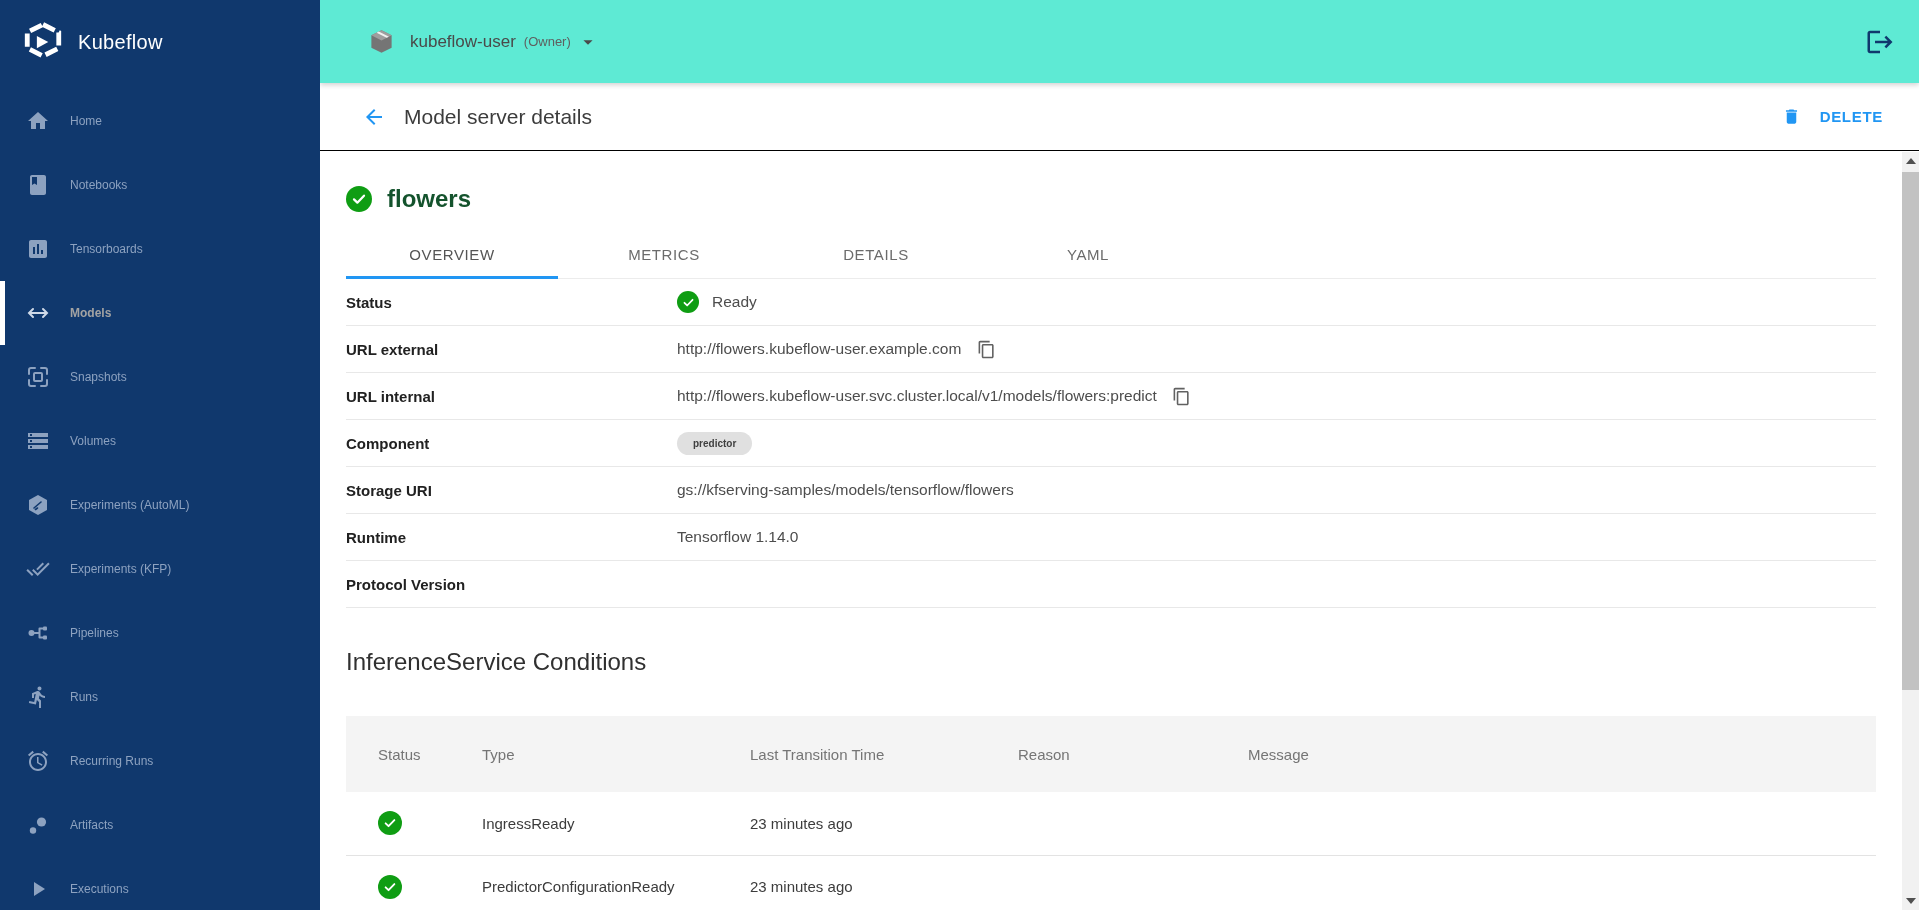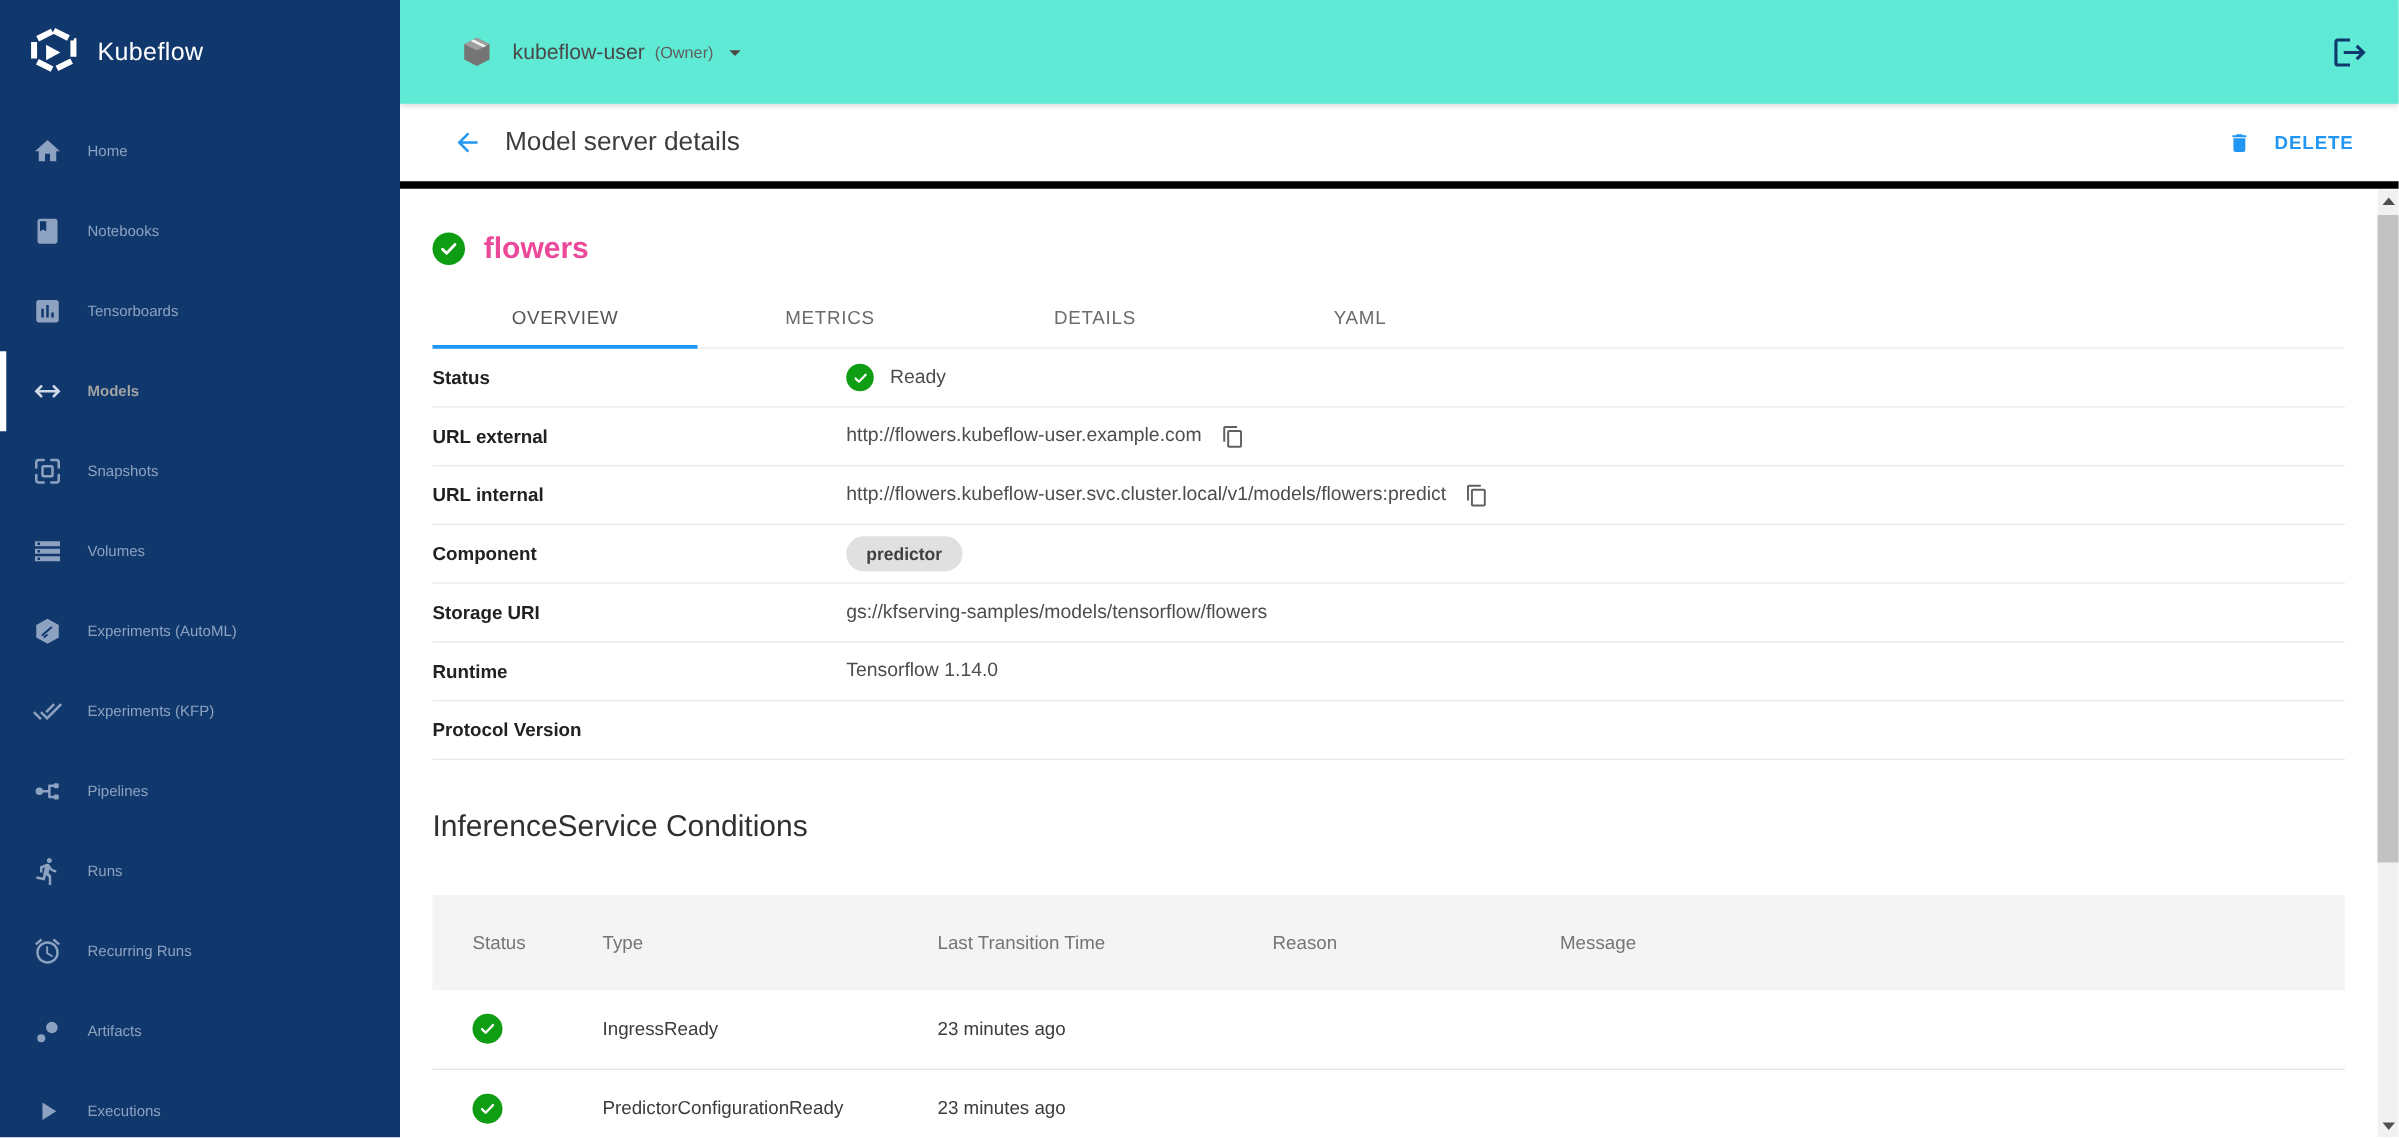--- a/index.html
+++ b/index.html
@@ -36,21 +36,21 @@
   .ns-name { font-size:17px; color:#4a4a4a; margin-left:15px; }
   .ns-role { font-size:13px; color:#5f5f5f; margin-left:8px; }
   .ns-caret { width:22px; height:22px; margin-left:6px; fill:#4a4a4a; }
   .topbar-spacer { flex:1; }
   .logout-btn { width:34px; height:34px; border:none; background:transparent; cursor:pointer;
                 display:flex; align-items:center; justify-content:center; }
   .logout-btn svg { width:30px; height:30px; fill:#10386d; }
 
   
   .toolbar { position:relative; z-index:3; height:68px; background:#fff;
-             border-bottom:6px solid #000000; display:flex; align-items:center;
+             border-bottom:1px solid #000000; display:flex; align-items:center;
              padding:0 26px 0 40px; }
   .back-btn { width:28px; height:28px; border:none; background:transparent; cursor:pointer;
               display:flex; align-items:center; justify-content:center; }
   .back-btn svg { width:24px; height:24px; fill:#2196f3; }
   .page-title { font-size:21px; font-weight:400; color:#3c3c3c; margin-left:16px; }
   .toolbar-spacer { flex:1; }
   .delete-btn { display:flex; align-items:center; gap:19px; border:none; background:transparent;
                 cursor:pointer; color:#2196f3; font-size:15px; font-weight:bold;
                 letter-spacing:.7px; padding:8px 10px; }
   .delete-btn svg { width:19px; height:19px; fill:#2196f3; }
@@ -59,37 +59,37 @@
   .scroll-area { position:absolute; top:152px; left:0; right:0; bottom:0; overflow:hidden; background:#fff; }
   .content { margin-right:17px; padding:0 26px; }
 
   .model-header { padding-top:30px; height:64px; display:flex; align-items:center; }
   .check-badge { border-radius:50%; background:#0f9d13; display:flex;
                  align-items:center; justify-content:center; flex:0 0 auto; }
   .check-badge svg { fill:none; stroke:#fff; stroke-linecap:round; stroke-linejoin:round; }
   .cb-26 { width:26px; height:26px; } .cb-26 svg { width:16px; height:16px; stroke-width:3.4; }
   .cb-22 { width:22px; height:22px; } .cb-22 svg { width:13px; height:13px; stroke-width:3.2; }
   .cb-24 { width:24px; height:24px; } .cb-24 svg { width:14px; height:14px; stroke-width:3.2; }
-  .model-name { font-size:24px; font-weight:bold; color:#ec4899; margin-left:15px; }
+  .model-name { font-size:24px; font-weight:bold; color:#14532d; margin-left:15px; }
 
   .tabs { margin-top:14px; display:flex; border-bottom:1px solid #ececec; }
   .tab { width:212px; height:48px; display:flex; align-items:center; justify-content:center;
          position:relative; cursor:pointer; font-size:15px; color:#6b6b6b;
          letter-spacing:.6px; font-weight:400; }
   .tab.active { color:#555; }
   .tab .underline { position:absolute; left:0; right:0; bottom:-1px; height:3px; background:#2196f3; }
 
   .detail-row { display:flex; align-items:center; height:47px; border-bottom:1px solid #e8e8e8; }
   .detail-label { width:331px; flex:0 0 auto; font-size:15px; font-weight:bold; color:#212121; }
   .detail-value { display:flex; align-items:center; font-size:15.5px; color:#4d4d4d; }
   .status-text { margin-left:13px; }
   .copy-btn { border:none; background:transparent; cursor:pointer; margin-left:13px;
               width:24px; height:24px; display:flex; align-items:center; justify-content:center; }
   .copy-btn svg { width:19px; height:19px; fill:#616161; }
-  .chip { background:#e0e0e0; border-radius:16px; padding:6px 16px; font-size:14px;
+  .chip { background:#e0e0e0; border-radius:16px; padding:6px 16px; font-size:10px;
           font-weight:bold; color:#404040; }
 
   .section-title { margin-top:38px; font-size:24px; font-weight:400; color:#303030; line-height:32px; }
 
   table.cond { width:100%; border-collapse:collapse; margin-top:38px; }
   table.cond th { background:#f4f4f4; height:76px; text-align:left; vertical-align:middle;
                   font-size:15px; font-weight:400; color:#757575; padding-left:16px; }
   table.cond th.col-status { width:120px; padding-left:32px; }
   table.cond th.col-type { width:268px; } table.cond th.col-ltt { width:268px; }
   table.cond th.col-reason { width:230px; }

